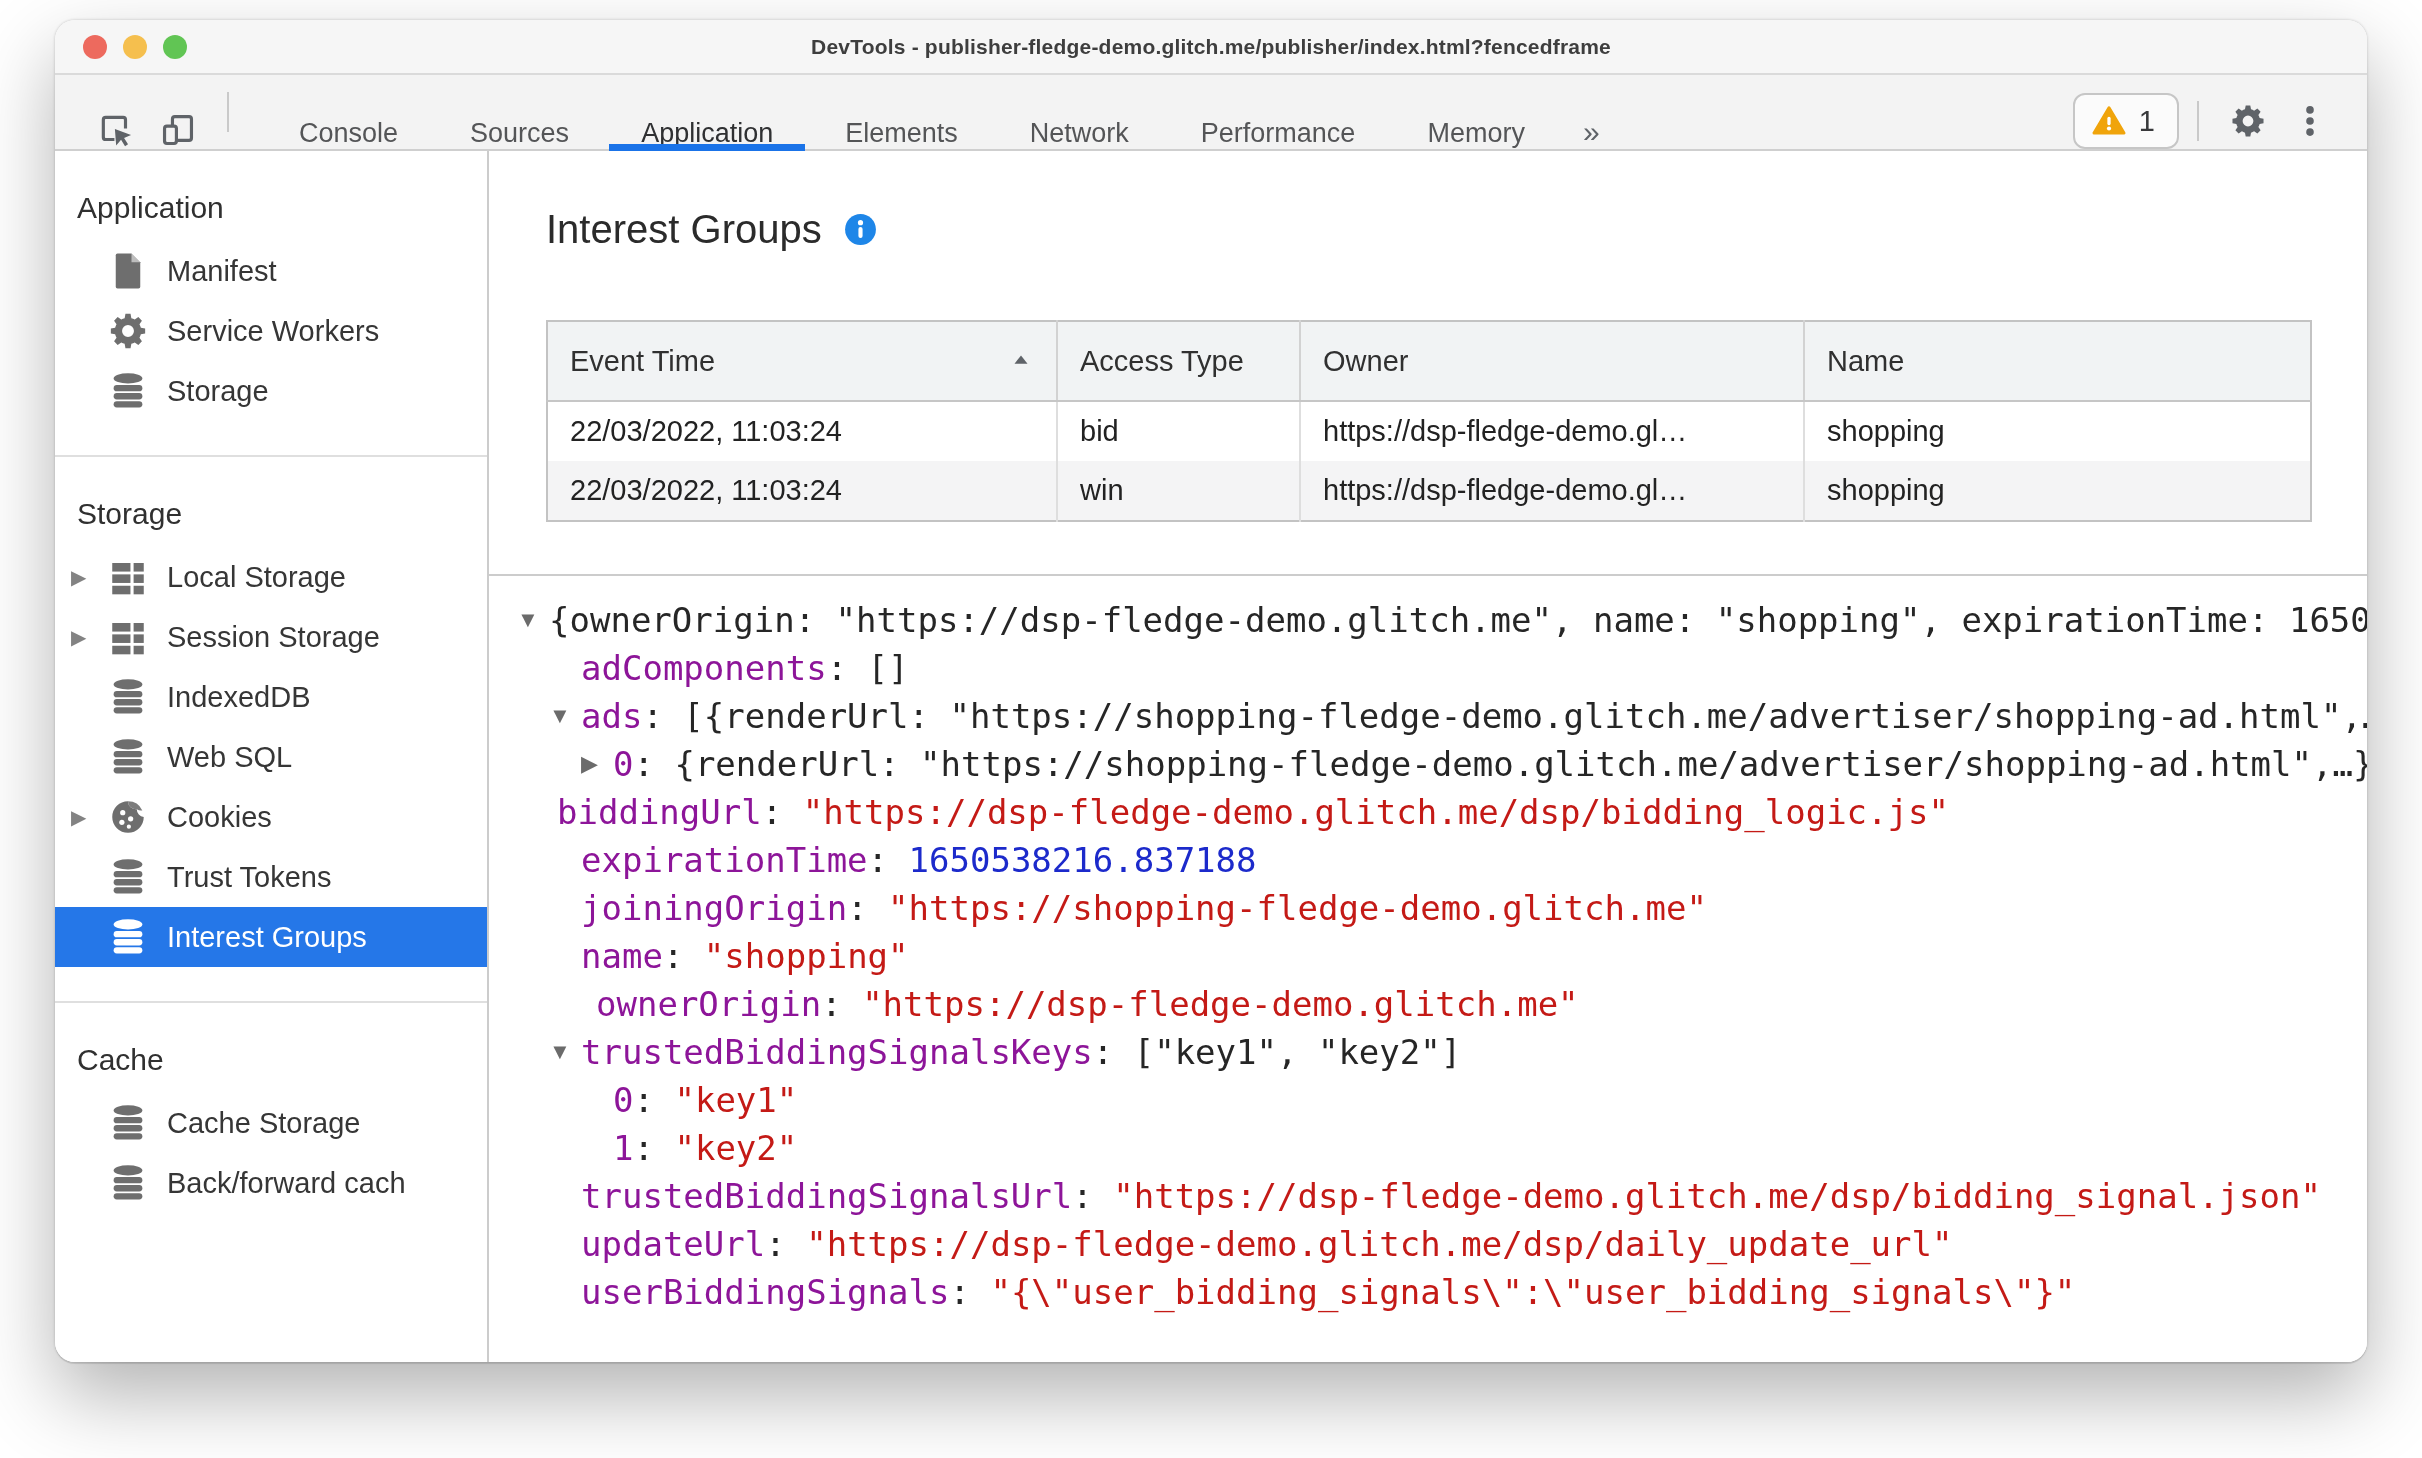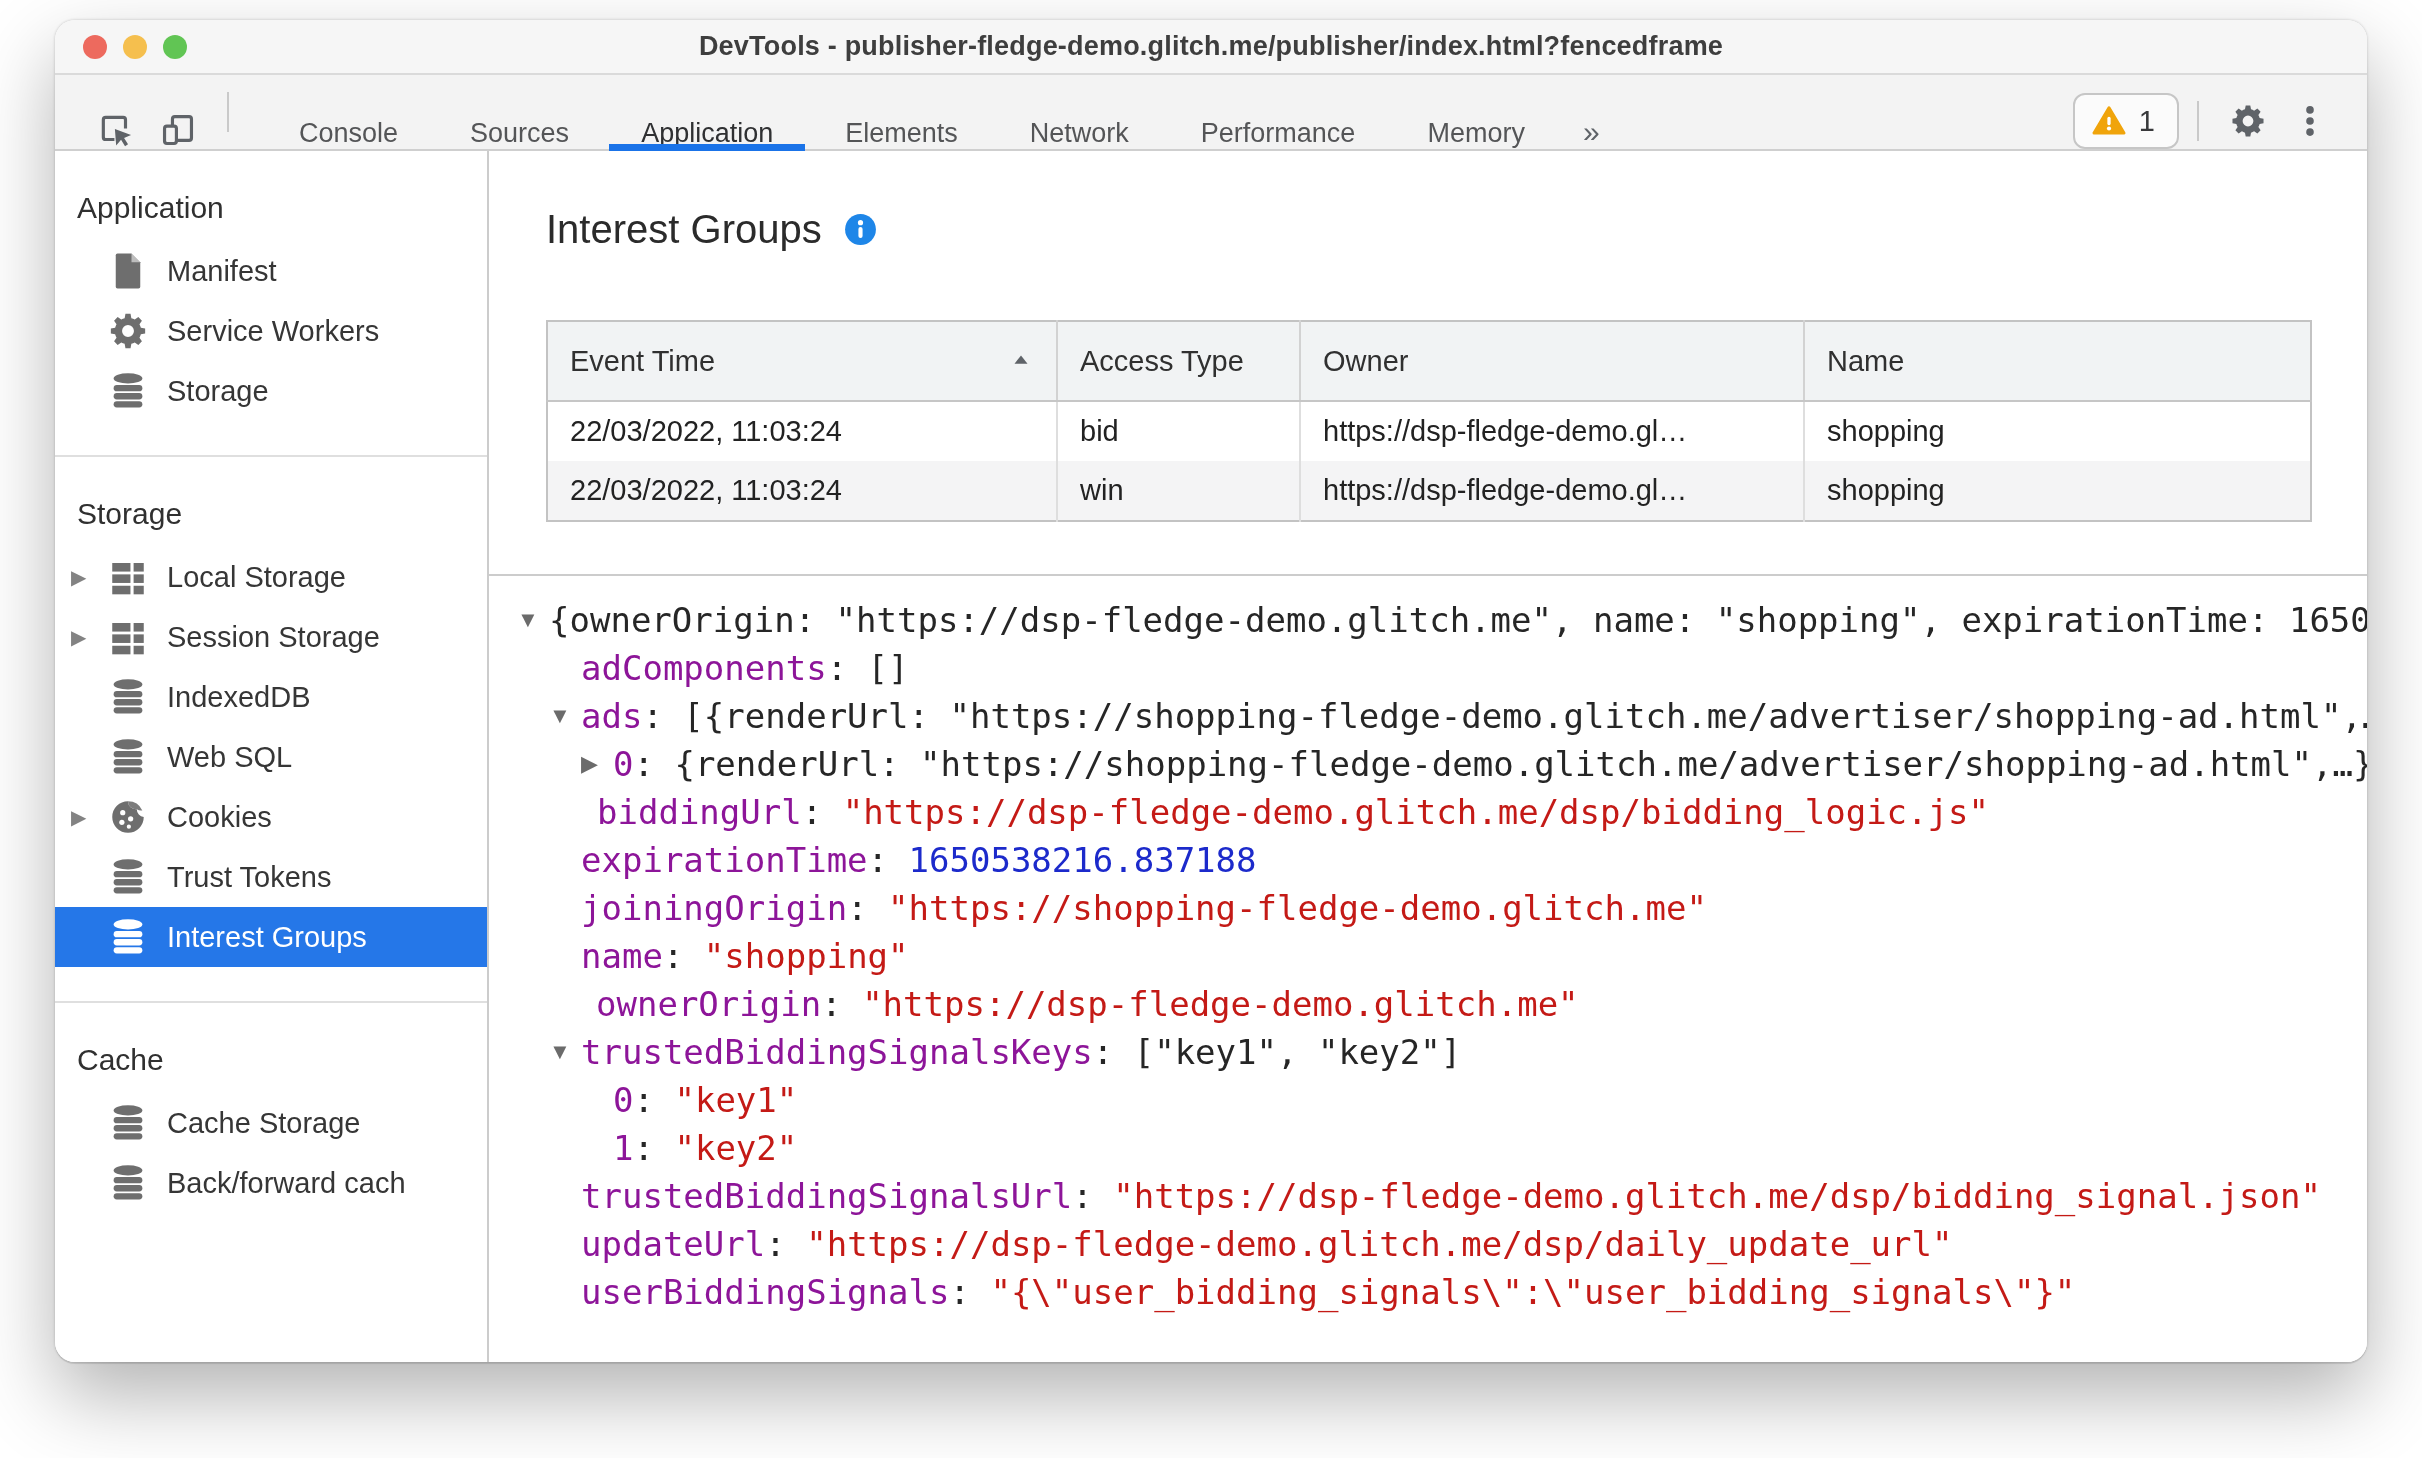--- a/index.html
+++ b/index.html
@@ -15,21 +15,21 @@
   
   .titlebar {
     height:55px; flex:none; background:#f6f6f6; border-bottom:2px solid #dadada;
     display:flex; align-items:center; justify-content:center; position:relative;
   }
   .lights { position:absolute; left:28px; top:50%; transform:translateY(-50%); display:flex; gap:16px; }
   .light { width:24px; height:24px; border-radius:50%; }
   .light.red    { background:var(--traffic-red); }
   .light.yellow { background:var(--traffic-yellow); }
   .light.green  { background:var(--traffic-green); }
-  .win-title { font-size:27px; font-weight:700; color:#3e3e3e; letter-spacing:.2px; }
+  .win-title { font-size:21px; font-weight:700; color:#3e3e3e; letter-spacing:.2px; }
 
   
   .toolbar {
     height:76px; flex:none; background:#f3f3f3; border-bottom:2px solid #cfcfcf;
     display:flex; align-items:flex-end; padding:0 26px 0 30px; position:relative;
   }
   .tbtn { display:flex; align-items:center; justify-content:center; width:62px; color:#5f6368; cursor:pointer; }
   .tbtn svg { width:38px; height:38px; }
   .tool-sep { width:2px; height:40px; background:#c9c9c9; align-self:center; margin:0 18px; }
   .tabs { display:flex; align-items:stretch; margin-left:16px; }
@@ -377,21 +377,21 @@
           </tbody>
       </table>
 
       <div class="splitter"></div>
 
       <div class="tree">
           <div class="tree-line" style="padding-left: 28px;"><span class="marker">▼</span><span class="c-plain">{ownerOrigin: "https://dsp-fledge-demo.glitch.me", name: "shopping", expirationTime: 1650538</span></div>
           <div class="tree-line" style="padding-left: 60px;"><span class="marker"></span><span class="c-key">adComponents</span><span class="c-plain">: []</span></div>
           <div class="tree-line" style="padding-left: 60px;"><span class="marker">▼</span><span class="c-key">ads</span><span class="c-plain">: [{renderUrl: "https://shopping-fledge-demo.glitch.me/advertiser/shopping-ad.html",…}]</span></div>
           <div class="tree-line" style="padding-left: 92px;"><span class="marker">▶</span><span class="c-key">0</span><span class="c-plain">: {renderUrl: "https://shopping-fledge-demo.glitch.me/advertiser/shopping-ad.html",…}</span></div>
-          <div class="tree-line" style="padding-left: 76px;"><span class="marker"></span><span class="c-key">biddingUrl</span><span class="c-plain">: </span><span class="c-string">"https://dsp-fledge-demo.glitch.me/dsp/bidding_logic.js"</span></div>
+          <div class="tree-line" style="padding-left: 36px;"><span class="marker"></span><span class="c-key">biddingUrl</span><span class="c-plain">: </span><span class="c-string">"https://dsp-fledge-demo.glitch.me/dsp/bidding_logic.js"</span></div>
           <div class="tree-line" style="padding-left: 60px;"><span class="marker"></span><span class="c-key">expirationTime</span><span class="c-plain">: </span><span class="c-number">1650538216.837188</span></div>
           <div class="tree-line" style="padding-left: 60px;"><span class="marker"></span><span class="c-key">joiningOrigin</span><span class="c-plain">: </span><span class="c-string">"https://shopping-fledge-demo.glitch.me"</span></div>
           <div class="tree-line" style="padding-left: 60px;"><span class="marker"></span><span class="c-key">name</span><span class="c-plain">: </span><span class="c-string">"shopping"</span></div>
           <div class="tree-line" style="padding-left: 75px;"><span class="marker"></span><span class="c-key">ownerOrigin</span><span class="c-plain">: </span><span class="c-string">"https://dsp-fledge-demo.glitch.me"</span></div>
           <div class="tree-line" style="padding-left: 60px;"><span class="marker">▼</span><span class="c-key">trustedBiddingSignalsKeys</span><span class="c-plain">: ["key1", "key2"]</span></div>
           <div class="tree-line" style="padding-left: 92px;"><span class="marker"></span><span class="c-key">0</span><span class="c-plain">: </span><span class="c-string">"key1"</span></div>
           <div class="tree-line" style="padding-left: 92px;"><span class="marker"></span><span class="c-key">1</span><span class="c-plain">: </span><span class="c-string">"key2"</span></div>
           <div class="tree-line" style="padding-left: 60px;"><span class="marker"></span><span class="c-key">trustedBiddingSignalsUrl</span><span class="c-plain">: </span><span class="c-string">"https://dsp-fledge-demo.glitch.me/dsp/bidding_signal.json"</span></div>
           <div class="tree-line" style="padding-left: 60px;"><span class="marker"></span><span class="c-key">updateUrl</span><span class="c-plain">: </span><span class="c-string">"https://dsp-fledge-demo.glitch.me/dsp/daily_update_url"</span></div>
           <div class="tree-line" style="padding-left: 60px;"><span class="marker"></span><span class="c-key">userBiddingSignals</span><span class="c-plain">: </span><span class="c-string">"{\"user_bidding_signals\":\"user_bidding_signals\"}"</span></div>

